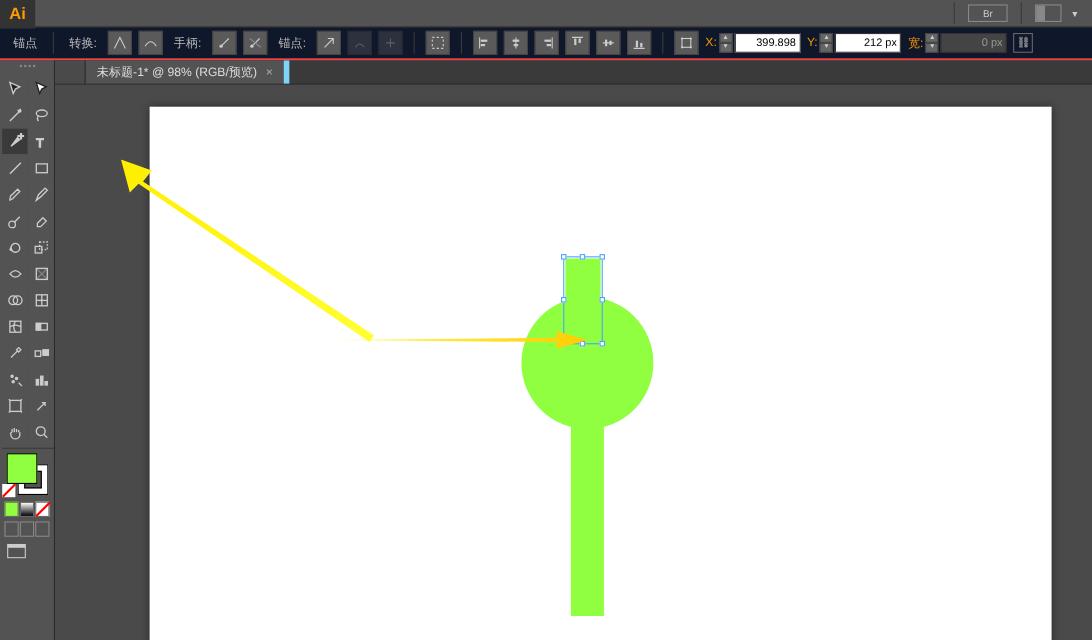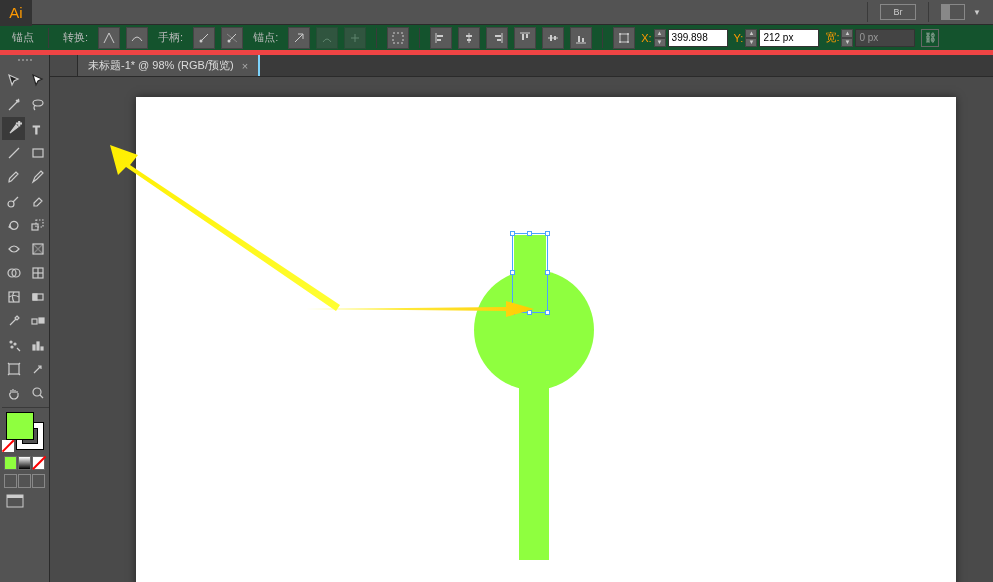--- a/index.html
+++ b/index.html
@@ -1,30 +1,30 @@
 <!DOCTYPE html>
 <html><head>
 <meta charset="utf-8">
 <style>
 *{margin:0;padding:0;box-sizing:border-box;font-family:"Microsoft YaHei",sans-serif;font-size:11px;user-select:none}
 body{width:993px;height:582px;background:#4a4a4a;overflow:hidden;color:#ccc}
 .menubar{height:25px;background:#535353;display:flex;align-items:center;border-bottom:1px solid #2a2a2a}
-.logo{width:32px;height:27px;display:flex;align-items:center;justify-content:center;color:#ff9a00;font-weight:normal;font-size:15px;background:#333}
+.logo{width:32px;height:27px;display:flex;align-items:center;justify-content:center;color:#ff9a00;font-weight:bold;font-size:15px;background:#333}
 .menu-items{display:flex;gap:2px;padding-left:8px}
 .menu-item{padding:4px 10px;color:#e0e0e0;cursor:pointer}
 .menu-right{margin-left:auto;display:flex;gap:8px;padding-right:12px;align-items:center}
 .ricon{width:36px;height:16px;border:1px solid #888;display:flex;align-items:center;justify-content:center;font-size:9px;color:#ccc}
-.optbar{height:30px;background:#14532d;display:flex;align-items:center;padding:0 8px;gap:6px;border-bottom:5px solid #ef4444}
+.optbar{height:30px;background:#0f172a;display:flex;align-items:center;padding:0 8px;gap:6px;border-bottom:2px solid #ef4444}
 .optlabel{color:#bbb;font-size:11px;padding:0 4px}
 .optbtn{width:22px;height:22px;background:#5a5a5a;border:1px solid #444;display:flex;align-items:center;justify-content:center;color:#ccc;cursor:pointer}
 .optbtn svg{width:14px;height:14px}
 .sep{width:1px;height:20px;background:#3a3a3a;margin:0 4px}
 .optfield{display:flex;align-items:center;gap:2px}
 .optfield-label{color:#ff9a00;font-size:11px}
-.optinput{width:60px;height:18px;background:#fff;border:1px solid #333;color:#000;font-size:10px;padding:0 3px;text-align:left}
+.optinput{width:60px;height:18px;background:#fff;border:1px solid #333;color:#000;font-size:10px;padding:0 3px;text-align:right}
 .optinput.dark{background:#444;color:#999}
 .spinner{display:flex;flex-direction:column}
 .spinner div{width:12px;height:9px;background:#666;border:1px solid #444;font-size:6px;text-align:center;line-height:7px;cursor:pointer}
 .main{display:flex;height:527px}
 .toolbar{width:50px;background:#535353;border-right:1px solid #2a2a2a;padding-top:4px}
 .toolhandle{height:8px;display:flex;justify-content:center;gap:2px;margin-bottom:2px}
 .toolhandle div{width:2px;height:2px;background:#888}
 .toolgrid{display:grid;grid-template-columns:1fr 1fr;gap:1px;padding:0 2px}
 .tool{width:23px;height:23px;background:#535353;display:flex;align-items:center;justify-content:center;cursor:pointer;position:relative}
 .tool.active{background:#3a3a3a}
@@ -34,21 +34,21 @@
 .fillswatch{position:absolute;width:28px;height:28px;background:#8FFF3F;border:1px solid #000;top:2px;left:6px;z-index:2}
 .strokeswatch{position:absolute;width:28px;height:28px;background:#fff;border:1px solid #000;top:12px;left:16px}
 .strokeswatch::after{content:'';position:absolute;inset:5px;background:#535353;border:1px solid #000}
 .noneswatch{position:absolute;width:12px;height:12px;background:#fff;top:30px;left:2px}
 .noneswatch::after{content:'';position:absolute;width:16px;height:1.5px;background:red;transform:rotate(-45deg);top:5px;left:-2px}
 .smallswatches{display:flex;gap:1px;padding:2px 4px}
 .smallsw{width:14px;height:14px;border:1px solid #666}
 .docarea{flex:1;display:flex;flex-direction:column;background:#4a4a4a}
 .tabbar{height:22px;background:#3a3a3a;display:flex;border-bottom:1px solid #2a2a2a}
 .tabspacer{width:28px;background:#4a4a4a;border-right:1px solid #2a2a2a}
-.tab{background:#535353;padding:4px 10px;color:#ddd;font-size:11px;display:flex;align-items:center;gap:8px;border-right:2px solid #7dd3fc}
+.tab{background:#535353;padding:4px 10px;color:#ddd;font-size:11px;display:flex;align-items:center;gap:8px;border-right:5px solid #7dd3fc}
 .tab-close{cursor:pointer;color:#aaa}
 .canvas-wrap{flex:1;background:#4a4a4a;position:relative;overflow:hidden;padding:20px 0 0 86px}
 .canvas{width:820px;height:620px;background:#fff;box-shadow:0 0 8px rgba(0,0,0,.5);position:relative}
 .artcircle{position:absolute;width:120px;height:120px;border-radius:50%;background:#8FFF3F;left:338px;top:173px}
 .artrect1{position:absolute;width:30px;height:180px;background:#8FFF3F;left:383px;top:283px}
 .artrect2{position:absolute;width:32px;height:76px;background:#8FFF3F;left:378px;top:138px}
 .selbox{position:absolute;left:376px;top:136px;width:36px;height:80px;border:1px solid #4aa3ff}
 .selhandle{position:absolute;width:5px;height:5px;background:#fff;border:1px solid #4aa3ff}
 .arrow-annot{position:absolute;pointer-events:none}
 .link-icon{width:18px;height:18px;border:1px solid #666;display:flex;align-items:center;justify-content:center;font-size:10px}

